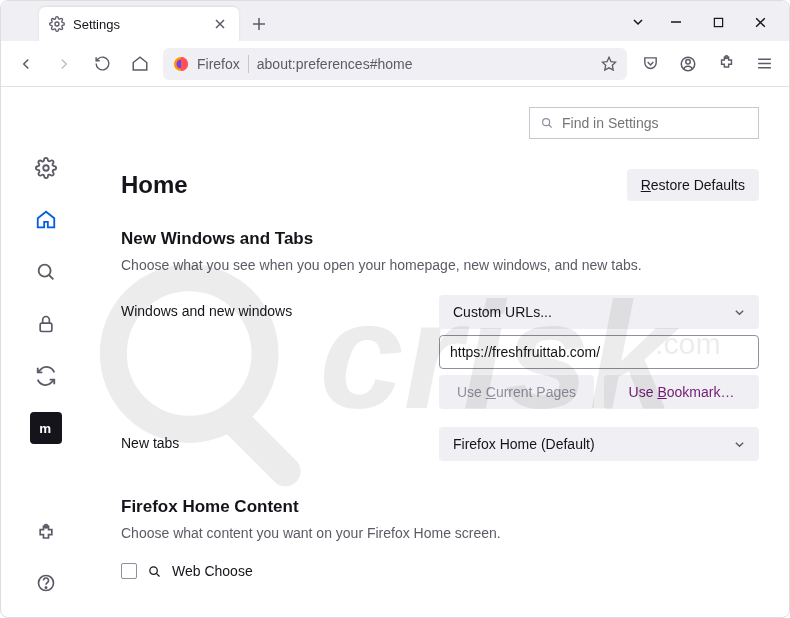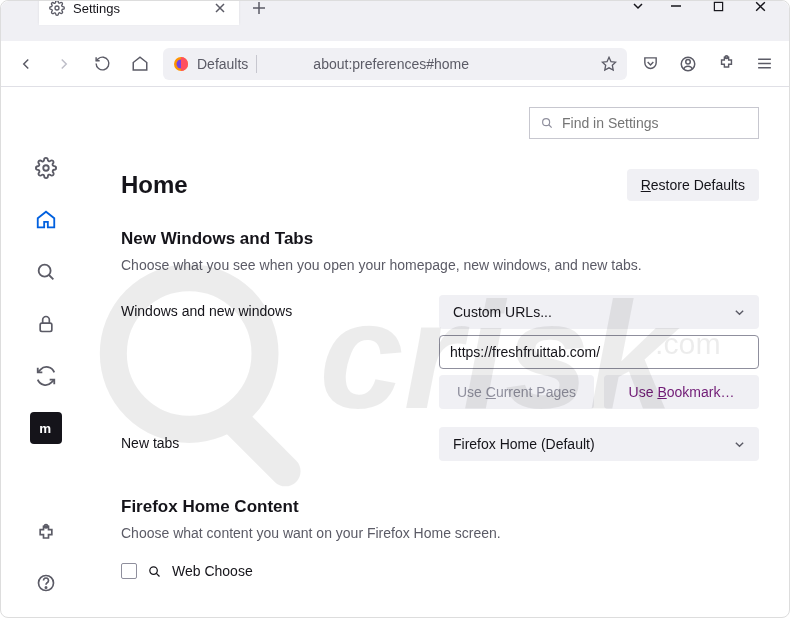--- a/index.html
+++ b/index.html
@@ -1,37 +1,37 @@
 <!DOCTYPE html>
 <html><head>
 <meta charset="utf-8">
 <style>
   * { box-sizing: border-box; margin: 0; padding: 0; font-family: -apple-system, BlinkMacSystemFont, "Segoe UI", Arial, sans-serif; }
   body { width: 790px; height: 618px; background: #fff; overflow: hidden; position: relative; border: 1px solid #ddd; border-radius: 8px; }
   
   
-  .tab-bar { height: 40px; background: #f0f0f4; display: flex; align-items: flex-end; padding: 16px 8px; border-radius: 8px 8px 0 0; }
+  .tab-bar { height: 40px; background: #f0f0f4; display: flex; align-items: flex-end; padding: 0 8px; border-radius: 8px 8px 0 0; }
   .tab { background: #fff; height: 34px; width: 200px; display: flex; align-items: center; padding: 0 10px; border-radius: 6px 6px 0 0; margin-left: 30px; gap: 8px; box-shadow: 0 -1px 3px rgba(0,0,0,0.08); }
   .tab .icon { width: 16px; height: 16px; display: flex; align-items:center; justify-content:center; }
   .tab .tab-title { font-size: 13px; color: #15141a; flex: 1; }
   .tab .close { width: 18px; height: 18px; display: flex; align-items:center; justify-content:center; color:#5b5b66; cursor:pointer; border-radius:3px; }
   .new-tab { width: 28px; height: 28px; margin-left: 6px; margin-bottom:3px; display: flex; align-items:center; justify-content:center; color:#5b5b66; cursor:pointer; border-radius:4px; }
   .win-controls { margin-left: auto; display:flex; gap: 0; align-items:center; margin-bottom:4px; }
   .win-controls .wc { width: 42px; height: 30px; display:flex; align-items:center; justify-content:center; color:#15141a; cursor:pointer; }
   .win-controls .chev { width: 34px; }
 
   
   .nav-bar { height: 46px; display:flex; align-items:center; padding: 0 10px; gap: 8px; border-bottom: 1px solid #e0e0e6; }
   .nav-btn { width: 30px; height: 30px; display:flex; align-items:center; justify-content:center; color:#5b5b66; border-radius:4px; }
   .nav-btn.disabled { color: #bfbfc9; }
   .addr { flex:1; height: 32px; background:#f0f0f4; border-radius:6px; display:flex; align-items:center; padding: 0 10px; gap:8px; }
   .addr .fx-logo { width:16px; height:16px; }
   .addr .fx-label { font-size:14px; color:#5b5b66; }
   .addr .divider { width:1px; height:18px; background:#c7c7cf; }
-  .addr .url { font-size:14px; color:#5b5b66; flex:1;margin-left:48px; }
+  .addr .url { font-size:14px; color:#5b5b66; flex:1; }
   .addr .star { color:#5b5b66; }
 
   
   .content { display:flex; height: calc(618px - 40px - 46px); position:relative; }
   .sidebar { width: 90px; display:flex; flex-direction:column; align-items:center; padding-top: 65px; gap: 20px; position:relative; }
   .side-icon { width: 32px; height:32px; display:flex; align-items:center; justify-content:center; color:#5b5b66; border-radius:4px; cursor:pointer; }
   .side-icon.active { color:#0060df; }
   .sidebar-bottom { position:absolute; bottom:20px; display:flex; flex-direction:column; gap:18px; align-items:center; }
   
   .main { flex:1; padding: 20px 30px 20px 30px; overflow-y:auto; }
@@ -136,21 +136,21 @@
       </svg>
   </div>
   <div class="addr">
     <span class="fx-logo">
       <svg width="16" height="16" viewBox="0 0 16 16">
           <circle cx="8" cy="8" r="7" fill="#ff9400"></circle>
           <circle cx="8" cy="8" r="4.5" fill="#7542e5"></circle>
           <path d="M8 1 A7 7 0 0 1 15 8 A7 7 0 0 1 8 15" fill="#ff4f5e"></path>
         </svg>
     </span>
-    <span class="fx-label">Defaults</span>
+    <span class="fx-label">Firefox</span>
     <span class="divider"></span>
     <span class="url">about:preferences#home</span>
     <span class="star">
       <svg width="16" height="16" viewBox="0 0 24 24" fill="none" stroke="#5b5b66" stroke-width="2">
           <polygon points="12 2 15 8.5 22 9.3 17 14 18.3 21 12 17.8 5.7 21 7 14 2 9.3 9 8.5 12 2"></polygon>
         </svg>
     </span>
   </div>
   <div class="nav-btn">
     <svg width="17" height="17" viewBox="0 0 24 24" fill="none" stroke="#5b5b66" stroke-width="2">

